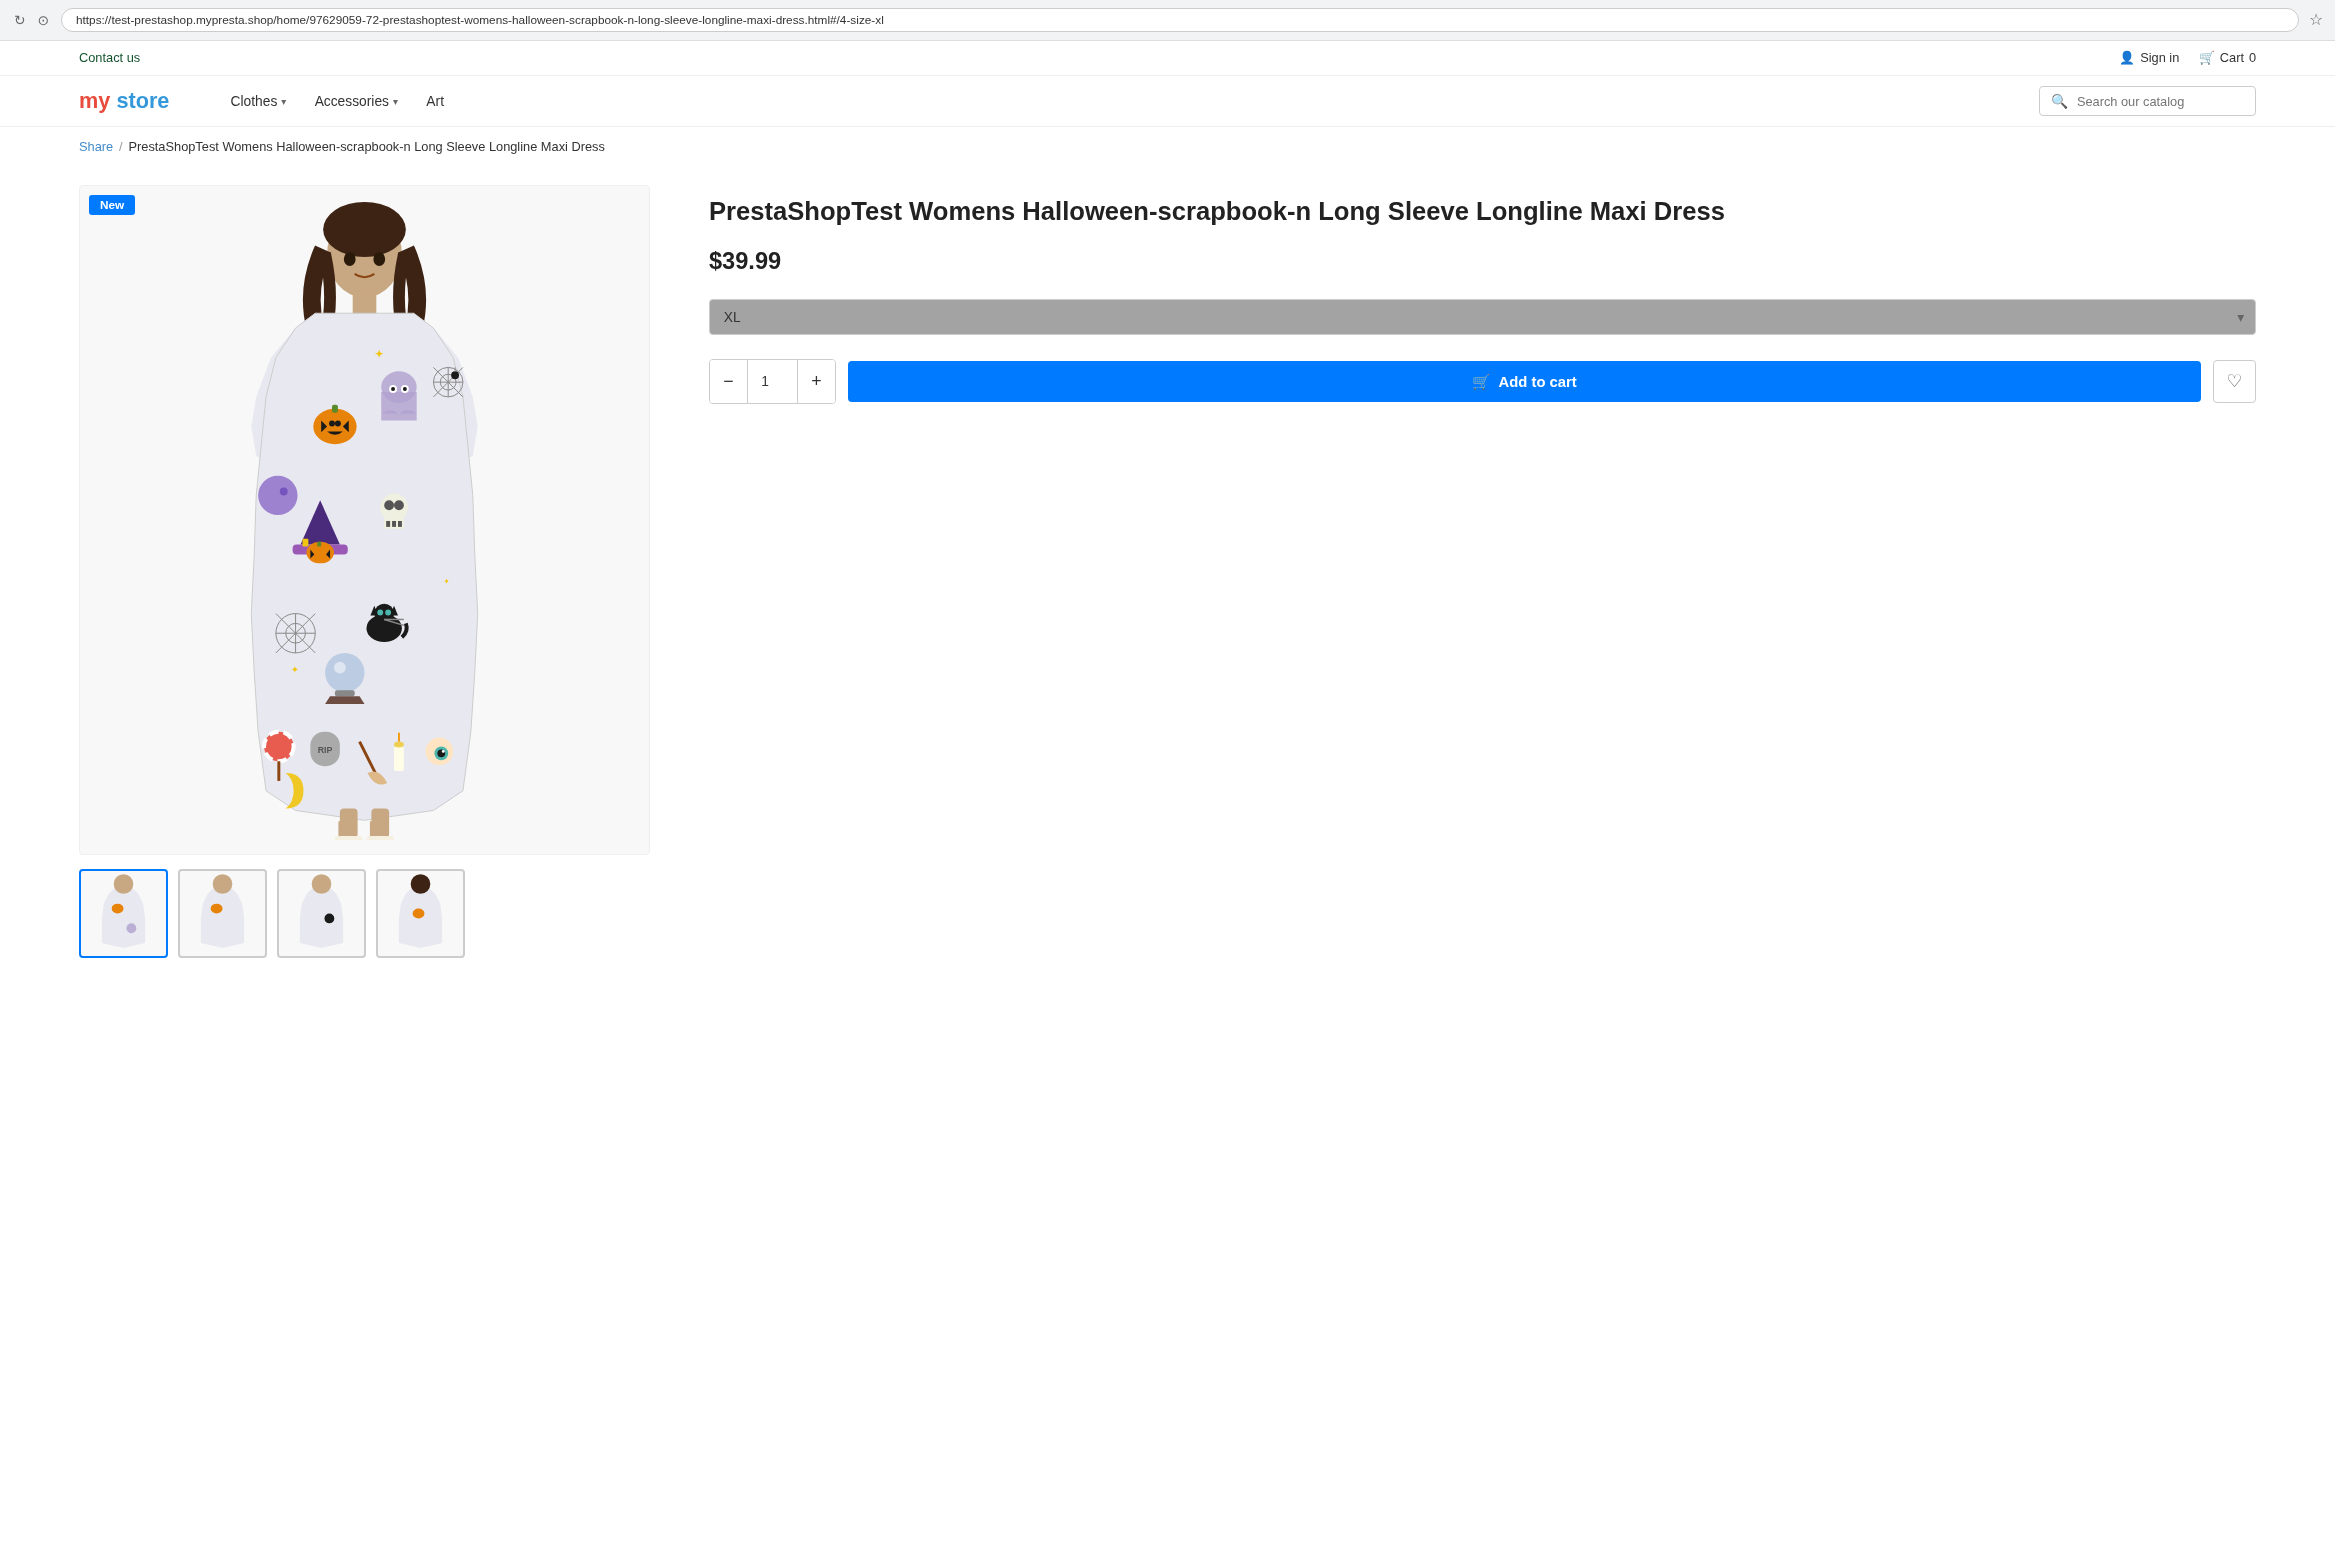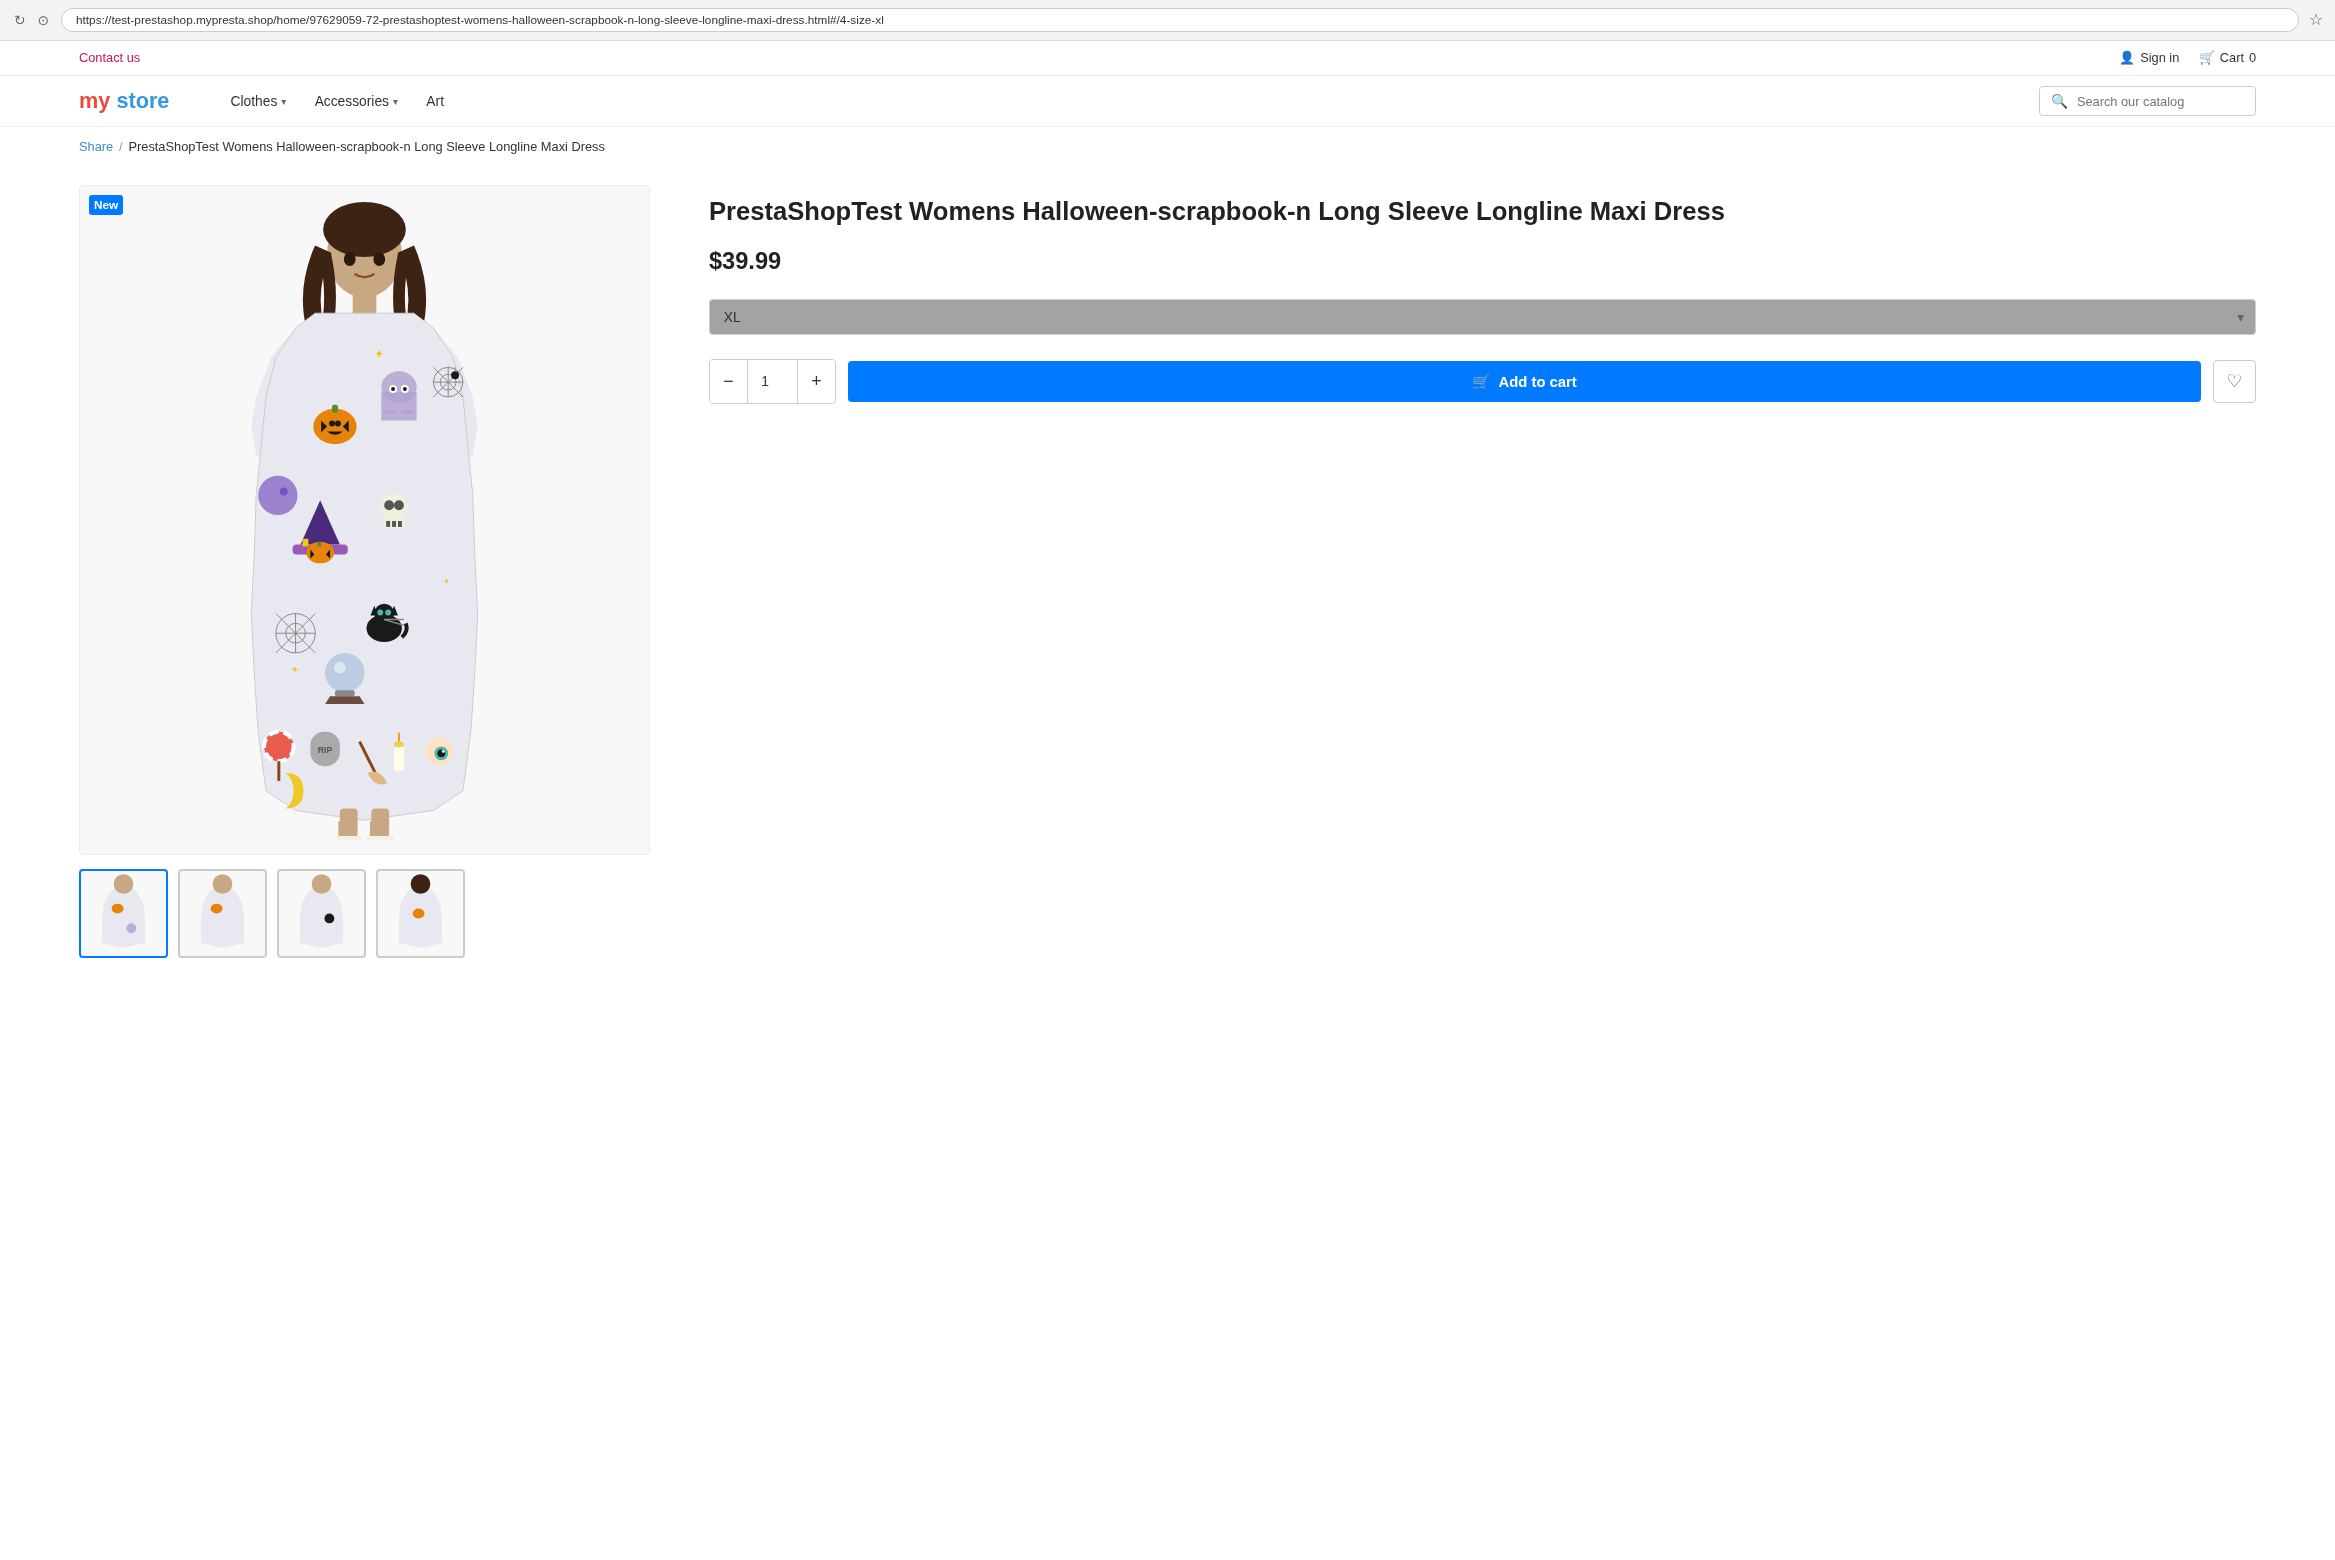--- a/index.html
+++ b/index.html
@@ -48,21 +48,21 @@
     
     .utility-bar {
       display: flex;
       justify-content: space-between;
       align-items: center;
       padding: 9.9px 79px;
       border-bottom: 1px solid #eee;
     }
     .utility-bar-left {}
     .contact-link {
-      color: #be185d;
+      color: #14532d;
       text-decoration: none;
       font-size: 12.8px;
     }
     .utility-bar-right {
       display: flex;
       align-items: center;
       gap: 19.7px;
     }
     .sign-in-link, .cart-link {
       color: #333;
@@ -157,21 +157,21 @@
       flex: 0 0 571px;
       position: relative;
     }
     .product-badge {
       position: absolute;
       top: 9.9px;
       left: 9.9px;
       background: #007bff;
       color: #fff;
       font-size: 11.8px;
-      padding: 3px 5px;
+      padding: 3px 11px;
       border-radius: 3px;
       font-weight: bold;
       z-index: 10;
     }
     .product-main-image {
       width: 100%;
       height: 670px;
       background: #f8f8f8;
       border: 1px solid #eee;
       border-radius: 3.9px;

